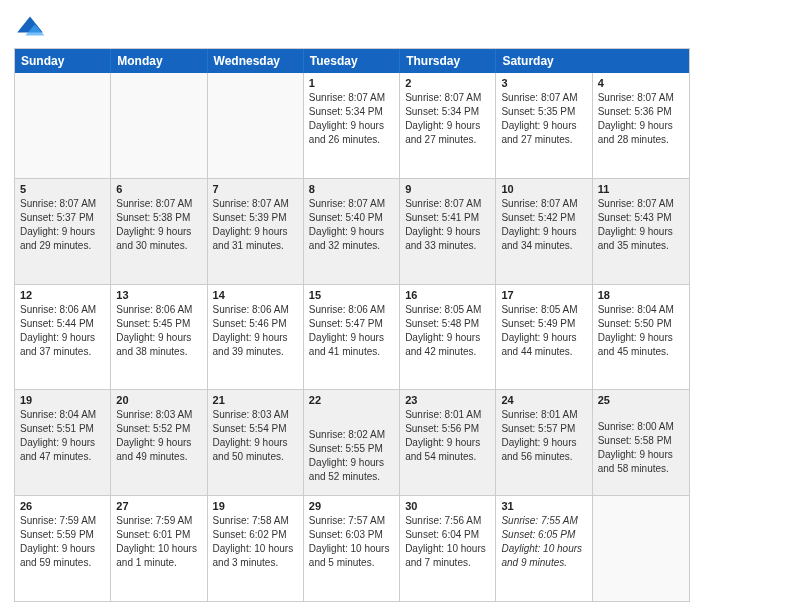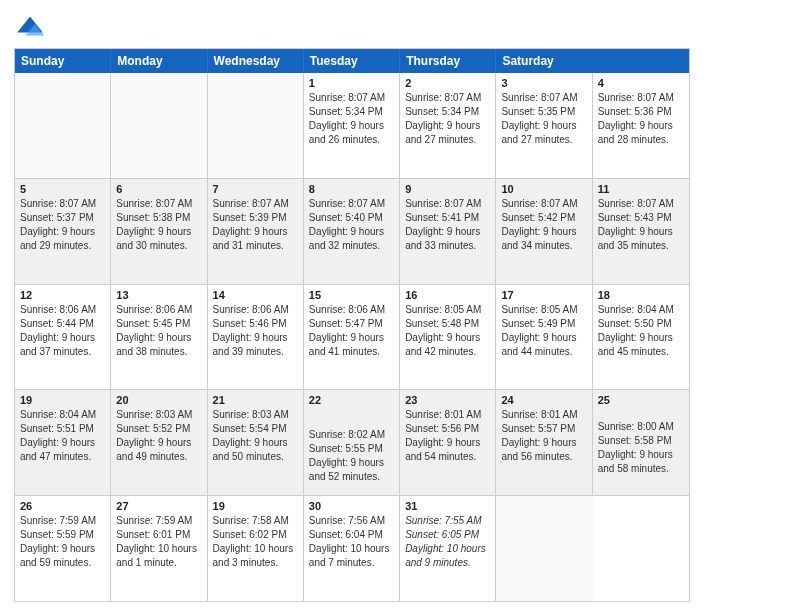--- a/index.html
+++ b/index.html
@@ -318,20 +318,26 @@
 Sunset: 6:01 PM
 Daylight: 10 hours and 1 minute.</div>
           </div>
           <div class="cal-cell">
             <div class="cell-day">19</div>
             <div class="cell-info" style="white-space: pre-line;">Sunrise: 7:58 AM
 Sunset: 6:02 PM
 Daylight: 10 hours and 3 minutes.</div>
           </div>
           <div class="cal-cell">
+            <div class="cell-day">29</div>
+            <div class="cell-info" style="white-space: pre-line;">Sunrise: 7:57 AM
+Sunset: 6:03 PM
+Daylight: 10 hours and 5 minutes.</div>
+          </div>
+          <div class="cal-cell">
             <div class="cell-day">30</div>
             <div class="cell-info" style="white-space: pre-line;">Sunrise: 7:56 AM
 Sunset: 6:04 PM
 Daylight: 10 hours and 7 minutes.</div>
           </div>
           <div class="cal-cell">
             <div class="cell-day">31</div>
             <div class="cell-info" style="white-space: pre-line; font-style: italic;">Sunrise: 7:55 AM
 Sunset: 6:05 PM
 Daylight: 10 hours and 9 minutes.</div>

